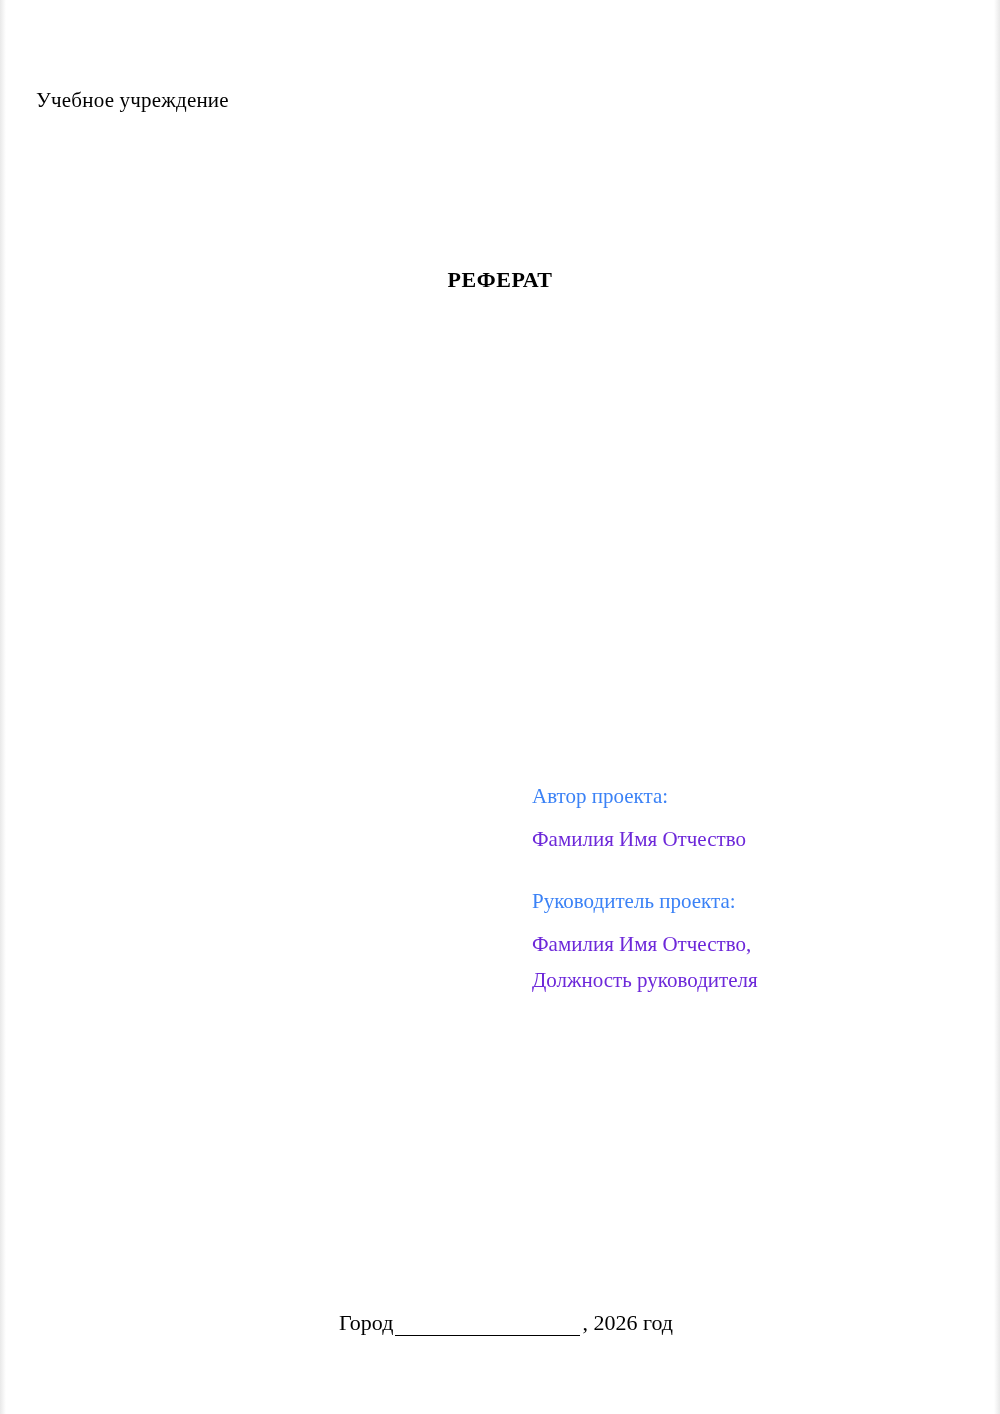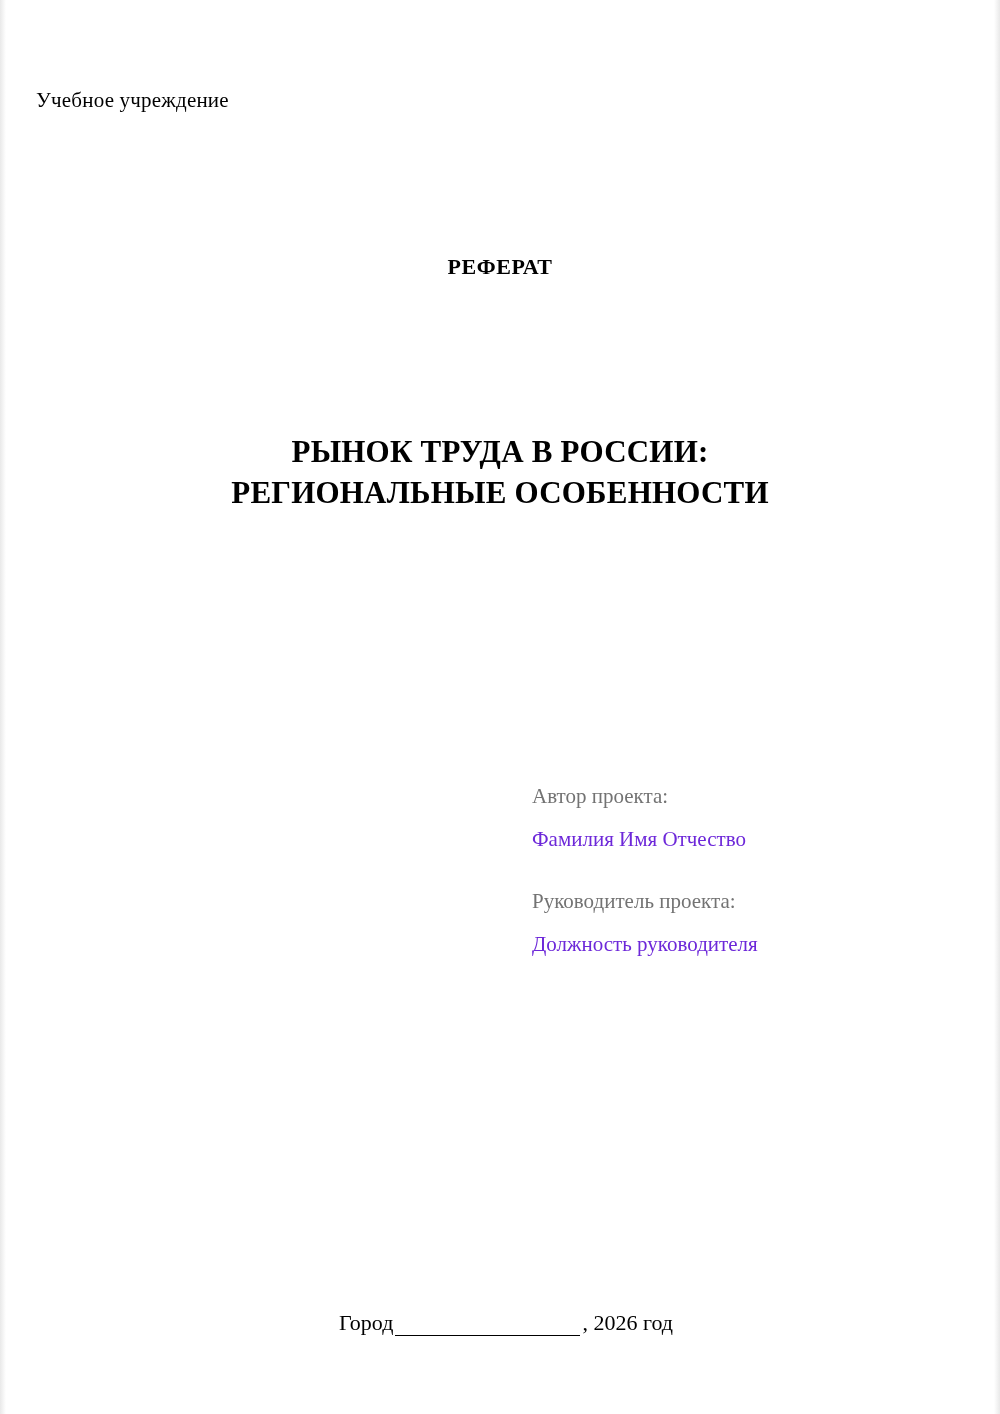--- a/index.html
+++ b/index.html
@@ -51,21 +51,21 @@
     top: 88px;
     left: 0;
     width: 100%;
     font-size: 21px;
     letter-spacing: 0.2px;
     padding-left: 36px;
   }
 
   .doc-type {
     position: absolute;
-    top: 254px;
+    top: 267px;
     left: 0;
     width: 100%;
     text-align: center;
     font-size: 22px;
     font-weight: bold;
     letter-spacing: 0.6px;
   }
 
   .doc-title {
     position: absolute;
@@ -88,21 +88,21 @@
     line-height: 1.0;
   }
 
   .credits .block {
     margin-bottom: 34px;
   }
   .credits .block:last-child {
     margin-bottom: 16px;
   }
   .credits .role {
-    color: #737373;
+    color: #3b82f6;
     margin-bottom: 14px;
   }
   .credits .value {
     color: #6d28d9;
     line-height: 1.72;
   }
 
   .footer {
     position: absolute;
     bottom: 78px;
@@ -122,34 +122,31 @@
 </style>
 </head>
 <body>
 
 <div class="page">
 
   <div class="institution">Учебное учреждение</div>
 
   <div class="doc-type">РЕФЕРАТ</div>
 
-  <div class="doc-title">
-    <div>РЫНОК ТРУДА В РОССИИ:</div>
-    <div>РЕГИОНАЛЬНЫЕ ОСОБЕННОСТИ</div>
-  </div>
 
   <div class="credits">
 
     <div class="block">
       <div class="role">Автор проекта:</div>
       <div class="value">Фамилия Имя Отчество</div>
     </div>
 
     <div class="block">
       <div class="role">Руководитель проекта:</div>
+      <div class="value">Фамилия Имя Отчество,</div>
       <div class="value">Должность руководителя</div>
     </div>
 
   </div>
 
   <div class="footer">
     <span>Город</span><span class="blank-line"></span><span>, 2026 год</span>
   </div>
 
 </div>

